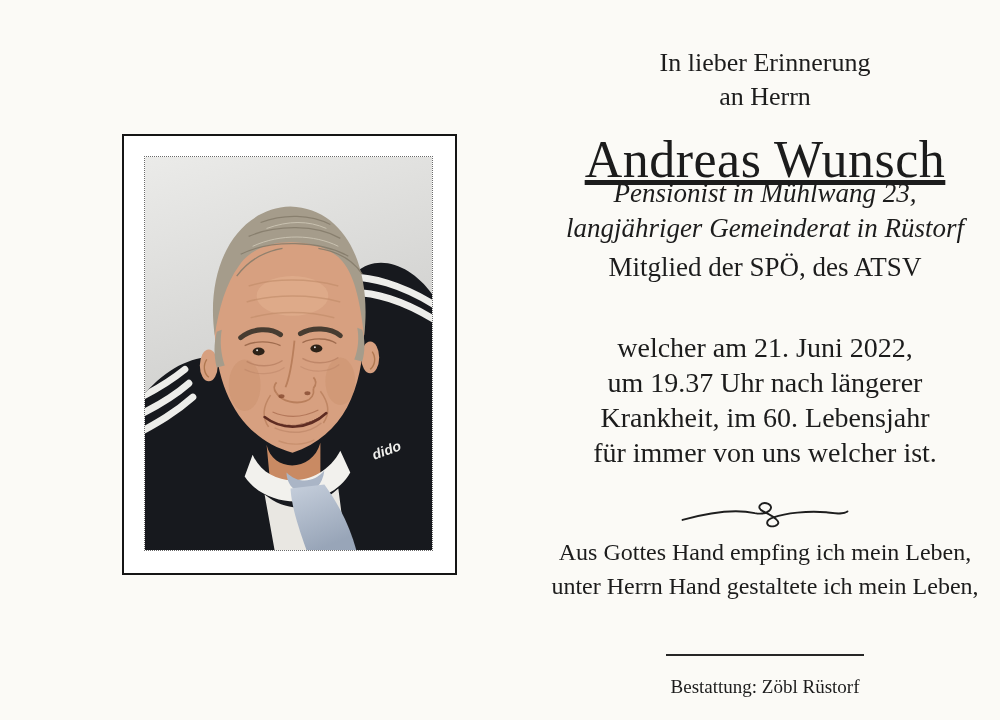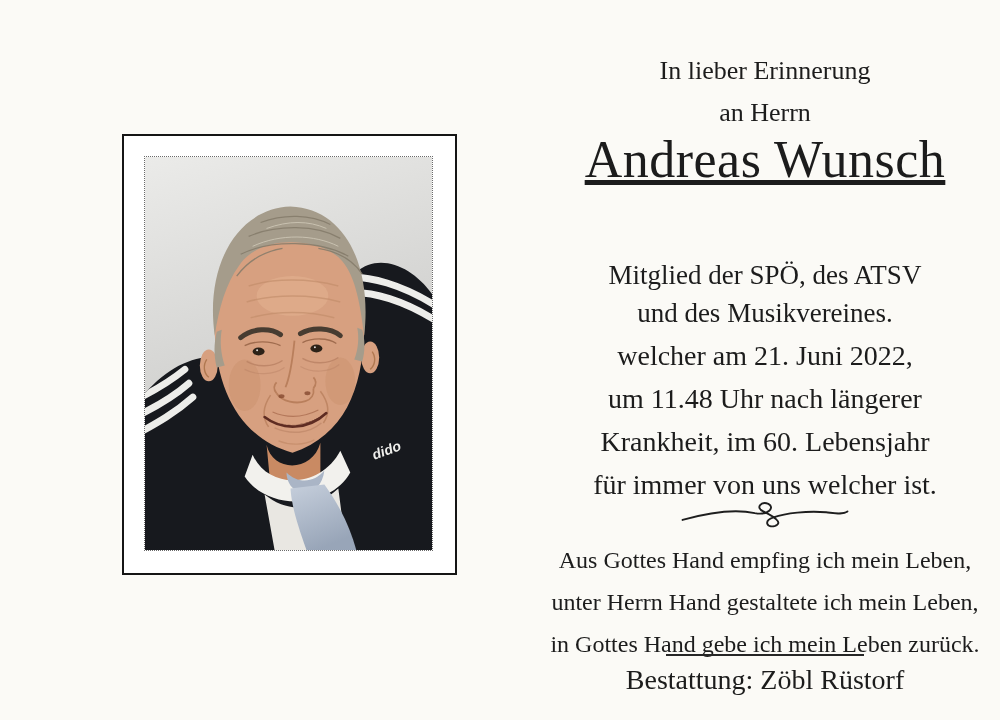--- a/index.html
+++ b/index.html
@@ -29,36 +29,36 @@
   }
   .photo svg { display: block; width: 100%; height: 100%; }
 
   
   .text-col {
     position: absolute; left: 535px; top: 0;
     width: 460px; height: 720px;
     text-align: center;
   }
   .text-col > div { position: absolute; left: 0; width: 460px; }
-  .line { white-space: nowrap; margin-top: 8px; }
+  .line { white-space: nowrap; }
 
   .intro-block { top: 46px; font-size: 26px; line-height: 34px; }
   .name-block  { top: 132px; font-size: 52px; line-height: 56px; letter-spacing: 0.5px; text-decoration: underline; }
   .desc-block  { top: 176px; font-size: 27px; line-height: 35px; font-style: italic; }
   .member-block{ top: 252px; font-size: 27px; line-height: 30px; }
   .notice-block{ top: 330px; font-size: 28px; line-height: 35px; }
   .flourish-wrap { top: 497px; height: 36px; }
   .flourish-wrap svg { display: block; margin: 0 auto; }
   .verse-block { top: 535px; font-size: 24px; line-height: 34px; }
   .footer-block{ top: 654px; }
   .footer-rule {
     width: 198px; margin: 0 auto; border: 0;
     border-top: 2px solid #262626; height: 0;
   }
-  .footer-text { font-size: 28px; line-height: 27px; margin-top: 10px; }
+  .footer-text { font-size: 19px; line-height: 27px; margin-top: 17px; }
 </style>
 </head>
 <body>
 
 <div class="page">
 
   <div class="photo-frame">
     <div class="photo">
       <svg viewBox="0 0 288 396" preserveAspectRatio="none">
         <defs>
@@ -178,43 +178,45 @@
 
   <div class="text-col">
 
     <div class="intro-block">
       <div class="line">In lieber Erinnerung</div>
       <div class="line">an Herrn</div>
     </div>
 
     <div class="name-block">Andreas Wunsch</div>
 
+    <div class="desc-block">
+      <div class="line">Pensionist in Mühlwang 23,</div>
+      <div class="line">langjähriger Gemeinderat in Rüstorf</div>
+    </div>
 
     <div class="member-block">
       <div class="line">Mitglied der SPÖ, des ATSV</div>
-      <div class="line">und des Musikvereines.</div>
     </div>
 
     <div class="notice-block">
       <div class="line">welcher am 21. Juni 2022,</div>
-      <div class="line">um 11.48 Uhr nach längerer</div>
+      <div class="line">um 19.37 Uhr nach längerer</div>
       <div class="line">Krankheit, im 60. Lebensjahr</div>
       <div class="line">für immer von uns welcher ist.</div>
     </div>
 
     <div class="flourish-wrap">
       <svg width="190" height="34" viewBox="0 0 200 40">
         <path d="M3,27 C35,18 65,14 88,19 C104,22 112,12 104,8 C96,5 88,12 98,17 C110,23 122,30 112,34 C102,37 98,28 110,24 C124,19 150,16 172,18 C182,19 192,21 197,17" fill="none" stroke="#1e1e1e" stroke-width="2.2" stroke-linecap="round"></path>
       </svg>
     </div>
 
     <div class="verse-block">
       <div class="line">Aus Gottes Hand empfing ich mein Leben,</div>
       <div class="line">unter Herrn Hand gestaltete ich mein Leben,</div>
-      <div class="line">in Gottes Hand gebe ich mein Leben zurück.</div>
     </div>
 
     <div class="footer-block">
       <hr class="footer-rule">
       <div class="footer-text line">Bestattung: Zöbl Rüstorf</div>
     </div>
 
   </div>
 </div>
 

